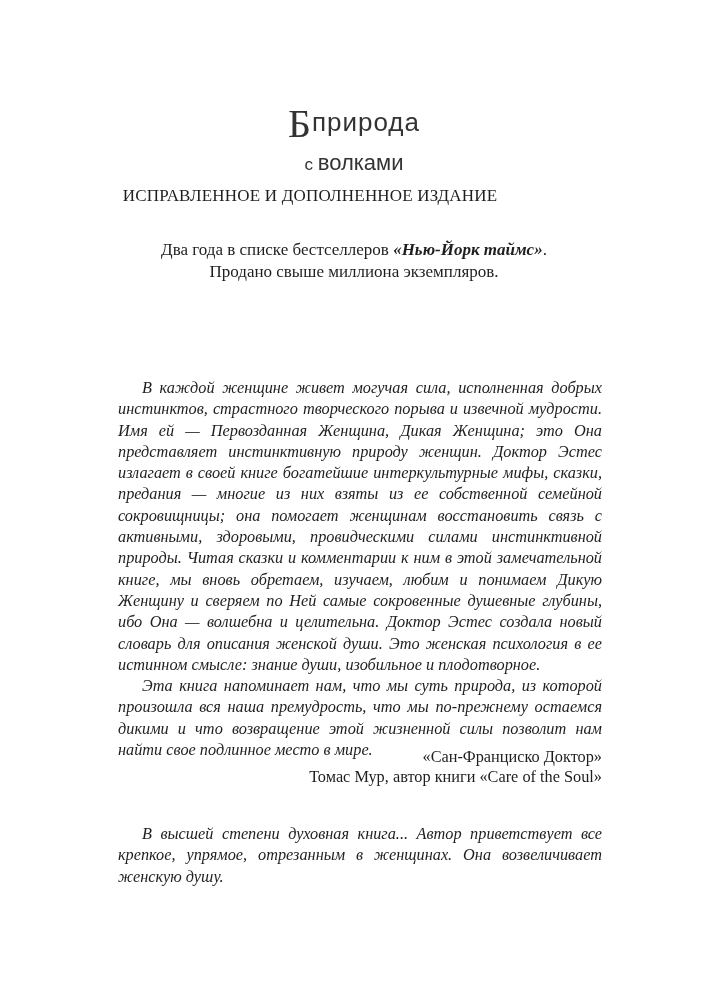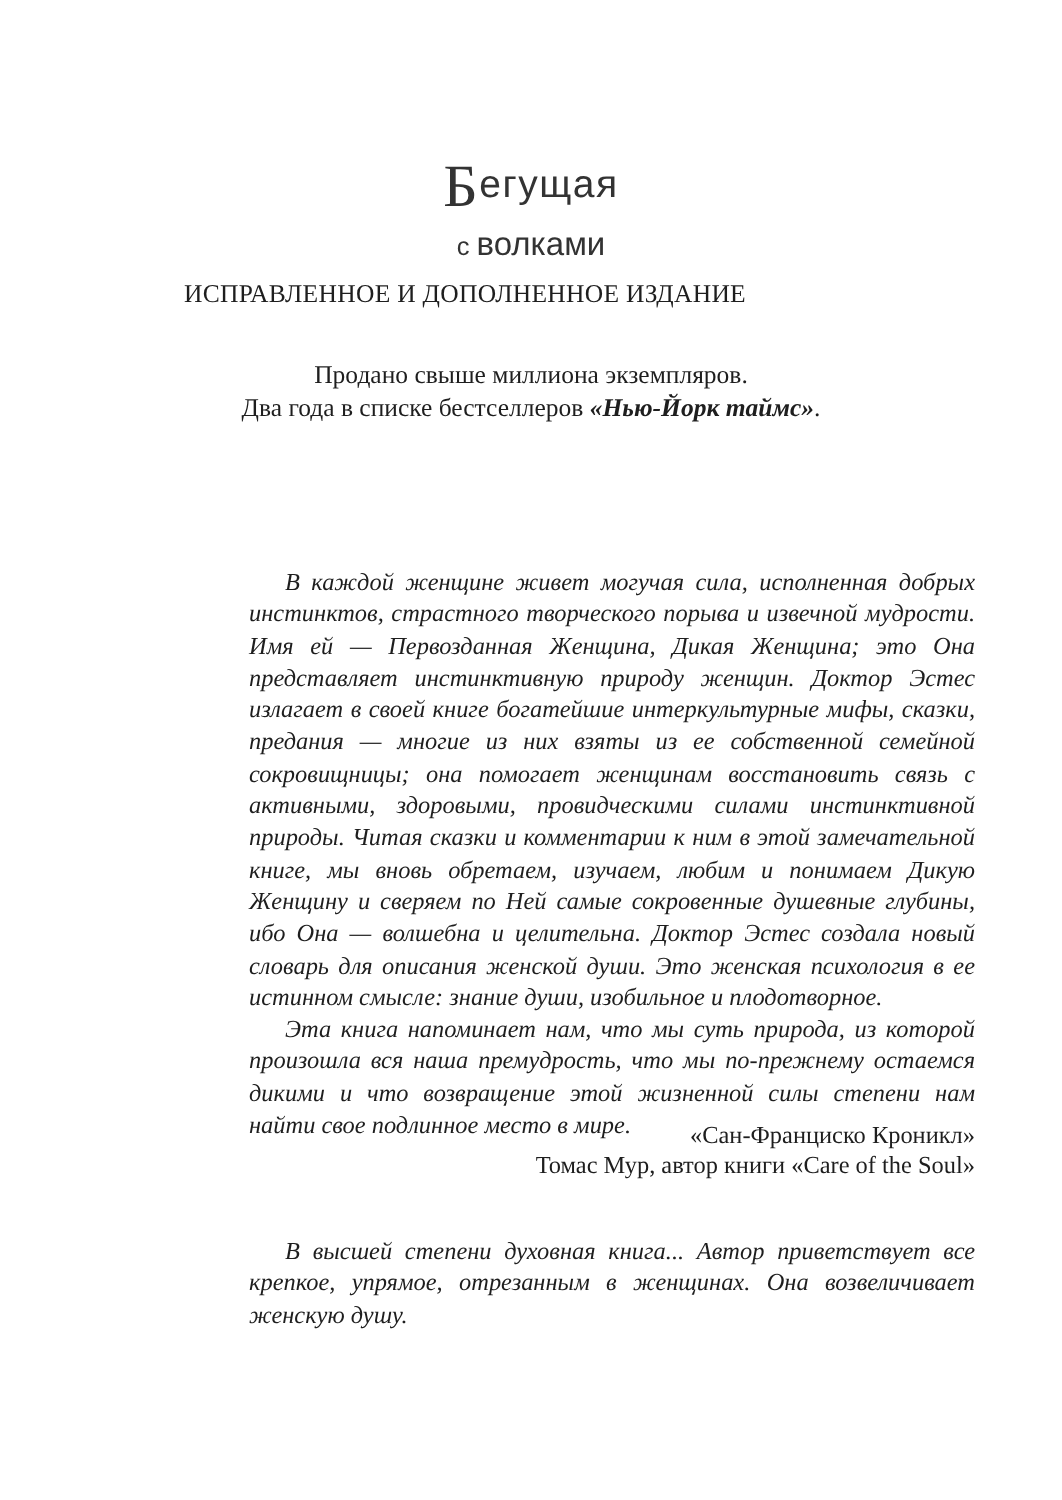--- a/index.html
+++ b/index.html
@@ -5,47 +5,47 @@
   html, body { margin:0; padding:0; }
   body { width:708px; height:1000px; background:#ffffff; color:#1e1e1e; font-family:"DejaVu Serif", serif; position:relative; overflow:hidden; }
   .title-block { position:absolute; left:0; width:708px; top:108px; text-align:center; }
   .title-l1 { font-family:"Liberation Sans", sans-serif; font-size:26px; letter-spacing:1px; color:#333; line-height:28px; }
   .title-l1 .big { font-family:"Liberation Serif", serif; font-size:40px; vertical-align:-6px; }
   .title-l2 { font-family:"Liberation Sans", sans-serif; font-size:22px; color:#333; line-height:26px; margin-top:12px; }
   .title-l2 .small { font-size:17px; }
   .edition { position:absolute; top:186px; left:0; width:620px; text-align:center; font-family:"Liberation Serif", serif; font-size:17px; letter-spacing:0.2px; }
   .best { position:absolute; top:239px; left:0; width:708px; text-align:center; font-family:"Liberation Serif", serif; font-size:17px; line-height:22px; }
   .best b { font-style:italic; font-weight:bold; }
-  .body { position:absolute; left:118px; width:484px; font-family:"Liberation Serif", serif; font-size:16.3px; line-height:21.3px;margin-left:48px; }
+  .body { position:absolute; left:118px; width:484px; font-family:"Liberation Serif", serif; font-size:16.3px; line-height:21.3px; }
   .body p { margin:0; font-style:italic; text-align:justify; text-indent:24px; }
   .attrib { text-align:right; font-style:normal; margin-top:6px; }
   #q1 { top:377px; }
   #q2 { top:740px; }
   #q3 { top:823px; }
 </style>
 </head>
 <body>
 
 <div class="title-block">
-  <div class="title-l1"><span class="big">Б</span><span>егущая</span></div>
+  <div class="title-l1"><span class="big">Б</span><span>природа</span></div>
   <div class="title-l2"><span class="small">с </span><span>волками</span></div>
 </div>
 
 <div class="edition">ИСПРАВЛЕННОЕ И ДОПОЛНЕННОЕ ИЗДАНИЕ</div>
 
 <div class="best">
+  <div><span>Два года в списке бестселлеров </span><b>«Нью-Йорк таймс»</b><span>.</span></div>
   <div>Продано свыше миллиона экземпляров.</div>
-  <div><span>Два года в списке бестселлеров </span><b>«Нью-Йорк таймс»</b><span>.</span></div>
 </div>
 
 <div class="body" id="q1">
   <p>В каждой женщине живет могучая сила, исполненная добрых инстинктов, страстного творческого порыва и извечной мудрости. Имя ей — Первозданная Женщина, Дикая Женщина; это Она представляет инстинктивную природу женщин. Доктор Эстес излагает в своей книге богатейшие интеркультурные мифы, сказки, предания — многие из них взяты из ее собственной семейной сокровищницы; она помогает женщинам восстановить связь с активными, здоровыми, провидческими силами инстинктивной природы. Читая сказки и комментарии к ним в этой замечательной книге, мы вновь обретаем, изучаем, любим и понимаем Дикую Женщину и сверяем по Ней самые сокровенные душевные глубины, ибо Она — волшебна и целительна. Доктор Эстес создала новый словарь для описания женской души. Это женская психология в ее истинном смысле: знание души, изобильное и плодотворное.</p>
-  <p>Эта книга напоминает нам, что мы суть природа, из которой произошла вся наша премудрость, что мы по-прежнему остаемся дикими и что возвращение этой жизненной силы степени нам найти свое подлинное место в мире.</p>
+  <p>Эта книга напоминает нам, что мы суть природа, из которой произошла вся наша премудрость, что мы по-прежнему остаемся дикими и что возвращение этой жизненной силы позволит нам найти свое подлинное место в мире.</p>
   <div class="attrib">Томас Мур, автор книги «Care of the Soul»</div>
 </div>
 
 <div class="body" id="q2">
-  <div class="attrib">«Сан-Франциско Кроникл»</div>
+  <div class="attrib">«Сан-Франциско Доктор»</div>
 </div>
 
 <div class="body" id="q3">
   <p>В высшей степени духовная книга... Автор приветствует все крепкое, упрямое, отрезанным в женщинах. Она возвеличивает женскую душу.</p>
 </div>
 
 </body></html>

